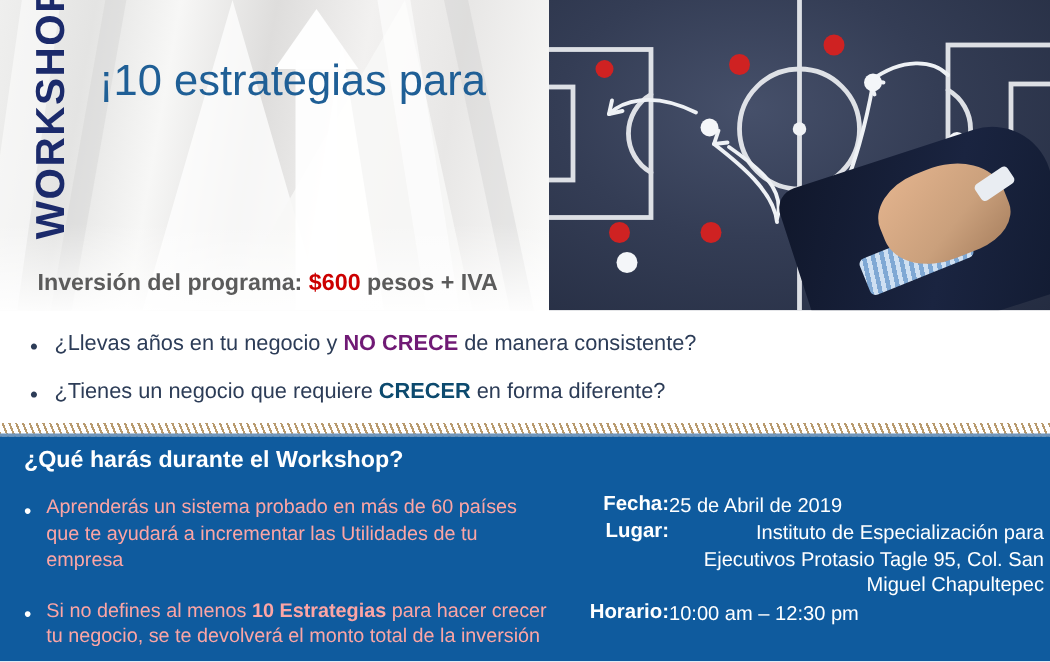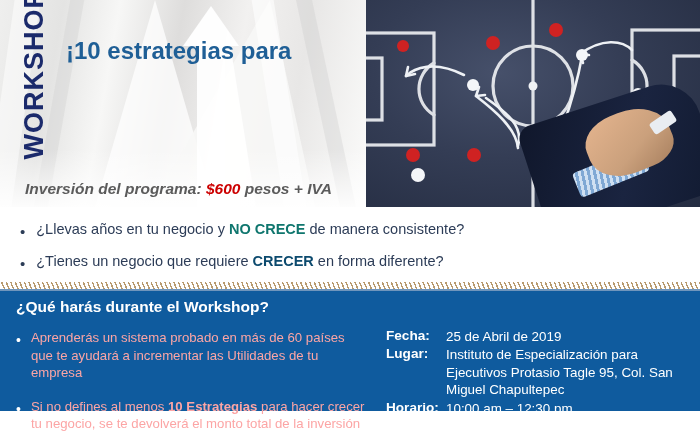--- a/index.html
+++ b/index.html
@@ -43,27 +43,27 @@
 
   .workshop{
     position:absolute;left:-46px;top:64px;width:160px;
     transform:rotate(-90deg);transform-origin:center center;
     font-weight:bold;font-size:27px;letter-spacing:1px;
     color:#1b2a6b;text-align:center;white-space:nowrap;
   }
 
   .headline{
     position:absolute;left:66px;top:36px;width:292px;
-    font-size:24px;line-height:1.26;color:#1f5f96;font-weight:700;
+    font-size:29px;line-height:1.26;color:#1f5f96;font-weight:400;
   }
   .headline .l2{display:block;}
 
   .price{
     position:absolute;left:25px;top:180px;
-    font-size:15.5px;font-weight:bold;color:#5b5b5b;white-space:nowrap;font-style:italic;
+    font-size:15.5px;font-weight:bold;color:#5b5b5b;white-space:nowrap;
   }
   .price .amount{color:#cc0000;}
 
   
   .board{
     position:absolute;left:366px;top:0;width:334px;height:207px;overflow:hidden;
     background:radial-gradient(ellipse at 40% 35%,#46506a 0%,#343d55 45%,#242c41 100%);
   }
   .board svg{position:absolute;left:0;top:0;}
   .suit{position:absolute;right:-10px;bottom:-12px;width:180px;height:120px;
@@ -78,42 +78,42 @@
   .chalk{position:absolute;right:24px;bottom:78px;width:26px;height:13px;
     background:#e9edf2;transform:rotate(-34deg);border-radius:3px;}
 
   
   .questions{position:absolute;left:0;top:207px;width:700px;height:78px;background:#fff;}
   .q-row{position:absolute;left:20px;display:flex;align-items:flex-start;}
   .q-row.q1{top:13px;}
   .q-row.q2{top:45px;}
   .q-dot{color:#2c3c57;font-size:15px;line-height:1;margin-right:11px;padding-top:4px;}
   .q-text{font-size:14.5px;color:#2c3c57;line-height:1.25;white-space:nowrap;}
-  .q-text b.red{color:#0f766e;font-weight:bold;}
+  .q-text b.red{color:#701a75;font-weight:bold;}
   .q-text b.navy{color:#0c4a6e;font-weight:bold;}
 
   
   .hatch{
     position:absolute;left:0;top:282px;width:700px;height:9px;
     background:repeating-linear-gradient(68deg,#b89a6e 0 1.4px,#ffffff 1.4px 4.2px);
   }
   .hatch-edge{position:absolute;left:0;top:289px;width:700px;height:2px;background:#6f95bc;}
 
   
-  .blue{position:absolute;left:0;top:291px;width:700px;height:120px;background:#0f5b9e;}
+  .blue{position:absolute;left:0;top:291px;width:700px;height:150px;background:#0f5b9e;}
   .blue-title{
     position:absolute;left:16px;top:7px;font-size:15.5px;font-weight:bold;color:#ffffff;
   }
   .blue-left{position:absolute;left:16px;top:38px;width:350px;}
   .b-row{display:flex;align-items:flex-start;margin-bottom:16px;}
   .b-dot{color:#ffffff;font-size:14px;line-height:1;margin-right:10px;padding-top:4px;}
   .b-text{font-size:13.2px;color:#fca5a5;line-height:1.33;}
   .b-text b{font-weight:bold;}
 
-  .blue-right{position:absolute;left:386px;top:37px;width:310px;}
+  .blue-right{position:absolute;left:386px;top:37px;width:310px;text-align:right;}
   .info-row{display:flex;align-items:flex-start;margin-bottom:1px;}
   .info-label{
     font-size:13.6px;font-weight:bold;color:#ffffff;white-space:nowrap;
     min-width:60px;
   }
   .info-value{font-size:13.4px;color:#ffffff;line-height:1.3;}
 </style>
 </head>
 <body>
 

